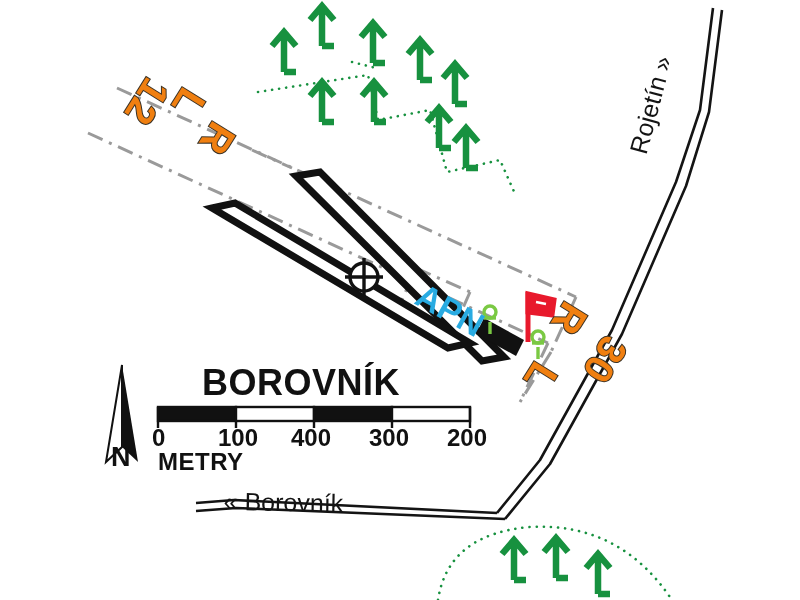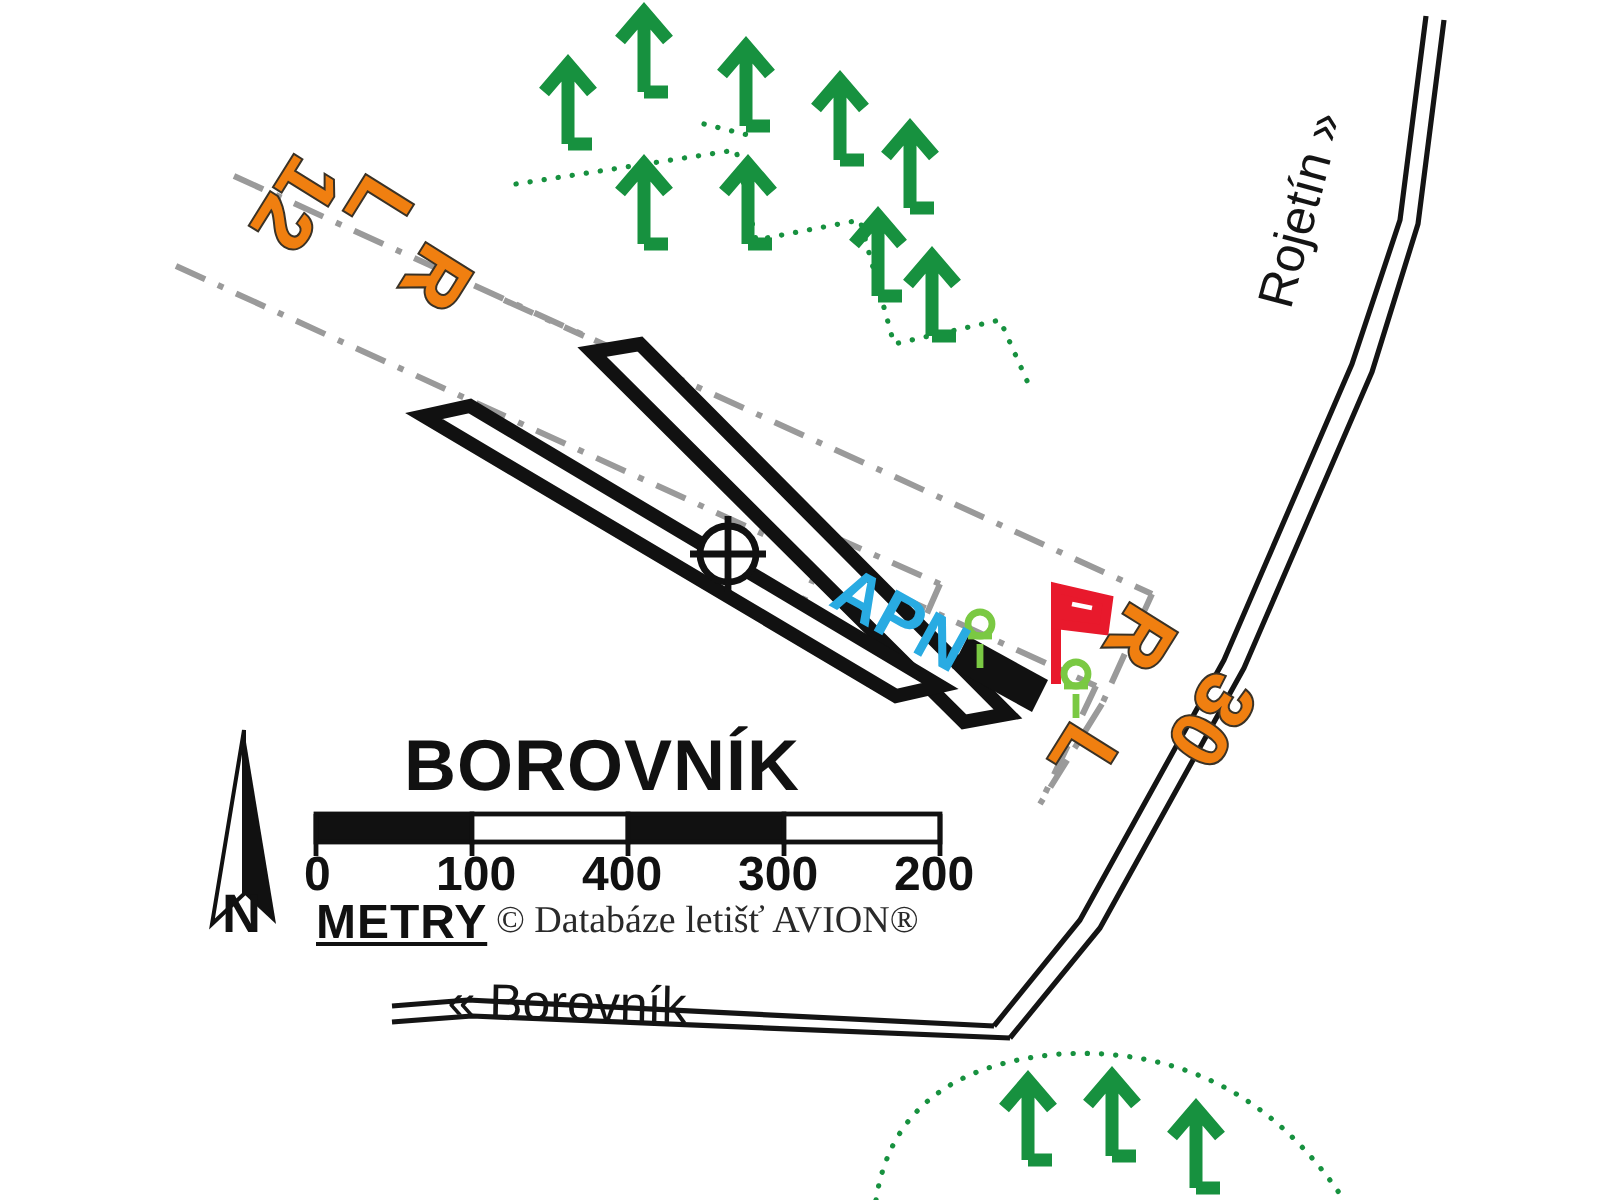--- a/index.html
+++ b/index.html
@@ -26,21 +26,21 @@
   .road-lbl{
     font-family:"Liberation Sans",sans-serif;
     font-size:25px;color:#141414;font-weight:400;
   }
   .title{
     font-family:"Liberation Sans",sans-serif;
     font-weight:bold;font-size:36px;color:#111;letter-spacing:0.5px;
   }
   .metry{
     font-family:"Liberation Sans",sans-serif;
-    font-weight:bold;font-size:24px;color:#111;letter-spacing:0.5px;text-decoration:underline;
+    font-weight:bold;font-size:24px;color:#111;letter-spacing:0.5px;
   }
   .copyright{
     font-family:"Liberation Serif",serif;
     font-size:19px;color:#2a2a2a;
   }
   .scale-num{
     font-family:"Liberation Sans",sans-serif;
     font-weight:bold;font-size:24px;color:#111;
   }
   .north-n{
@@ -199,17 +199,16 @@
 
   <div class="lbl title" style="left:158px;top:362px;margin-left:44px;">BOROVNÍK</div>
 
   <div class="lbl scale-num" style="left:152px;top:424px;">0</div>
   <div class="lbl scale-num" style="left:218px;top:424px;">100</div>
   <div class="lbl scale-num" style="left:291px;top:424px;">400</div>
   <div class="lbl scale-num" style="left:369px;top:424px;">300</div>
   <div class="lbl scale-num" style="left:447px;top:424px;">200</div>
 
   <div class="lbl metry" style="left:158px;top:448px;">METRY</div>
-  <div class="lbl copyright" style="left:248px;top:450px;">© Databáze letišť AVION®</div>
 
   <div class="lbl north-n" style="left:111px;top:442px;">N</div>
 
 </div>
 
 </body></html>

